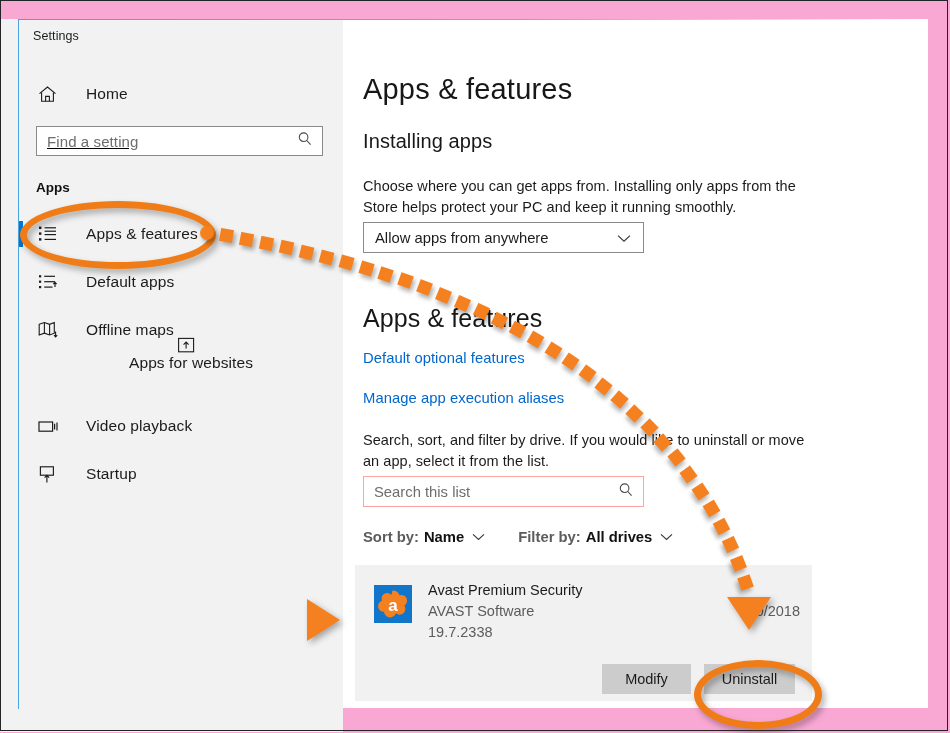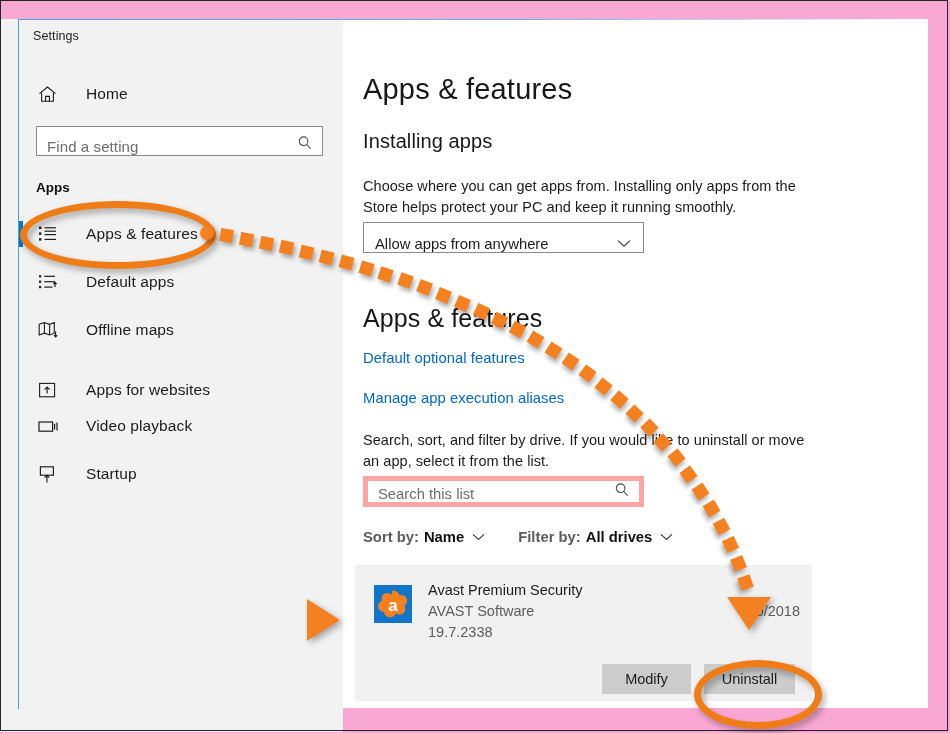--- a/index.html
+++ b/index.html
@@ -107,22 +107,23 @@
   .search-box {
     position: absolute;
     left: 36px;
     top: 126px;
     width: 287px;
     height: 30px;
     box-sizing: border-box;
     border: 1px solid #8a8a8a;
     background: #ffffff;
     display: flex;
-    align-items: flex-end;
-    z-index: 5;
+    align-items: center;
+    z-index: 5;
+    text-decoration: underline;
   }
   .search-box .ph {
     flex: 1;
     padding-left: 10px;
     font-size: 15px;
     color: #6d6d6d;
     letter-spacing: .1px;
   }
   .search-box .mag {
     padding-right: 9px;
@@ -185,45 +186,45 @@
     z-index: 5;
     cursor: pointer;
   }
 
   .combo {
     position: absolute;
     box-sizing: border-box;
     border: 1px solid #8a8a8a;
     background: #ffffff;
     display: flex;
-    align-items: flex-end;
+    align-items: center;
     z-index: 5;
   }
   .combo .val {
     flex: 1;
     padding-left: 11px;
     font-size: 14.8px;
     color: #1b1b1b;
   }
   .combo .chev {
     padding-right: 12px;
     color: #3a3a3a;
   }
 
   .list-search {
     position: absolute;
     left: 363px;
     top: 476px;
     width: 281px;
     height: 31px;
     box-sizing: border-box;
-    border: 5px solid #fca5a5;
+    border: 1px solid #fca5a5;
     background: #ffffff;
     display: flex;
-    align-items: flex-end;
+    align-items: center;
     z-index: 5;
   }
   .list-search .ph {
     flex: 1;
     padding-left: 10px;
     font-size: 14.8px;
     color: #6d6d6d;
   }
   .list-search .mag {
     padding-right: 9px;
@@ -411,21 +412,21 @@
       <svg width="20" height="18" viewBox="0 0 20 18" fill="none" stroke="#1b1b1b" stroke-width="1.1">
         <path d="M1.2 3.3 L6.4 1.6 L11.6 3.3 L16.3 1.6 L16.3 12.2 L11.6 13.9 L6.4 12.2 L1.2 13.9 Z"></path>
         <path d="M6.4 1.6 L6.4 12.2"></path>
         <path d="M11.6 3.3 L11.6 13.9"></path>
         <path d="M17.6 10.4 L17.6 15.8 M16 14.2 L17.6 15.9 L19.2 14.2"></path>
       </svg>
     </span>
     <span class="nav-label">Offline maps</span>
   </div>
 
-  <div class="nav-row" style="top:368px;">
+  <div class="nav-row" style="top:336px;flex-direction:column;">
     <span class="nav-icon">
       <svg width="19" height="18" viewBox="0 0 19 18" fill="none" stroke="#1b1b1b" stroke-width="1.1">
         <rect x="1.6" y="2.4" width="15" height="13.4"></rect>
         <path d="M9.1 12.6 L9.1 6.2 M6.6 8.6 L9.1 6.1 L11.6 8.6"></path>
       </svg>
     </span>
     <span class="nav-label">Apps for websites</span>
   </div>
 
   <div class="nav-row" style="top:404px;">

